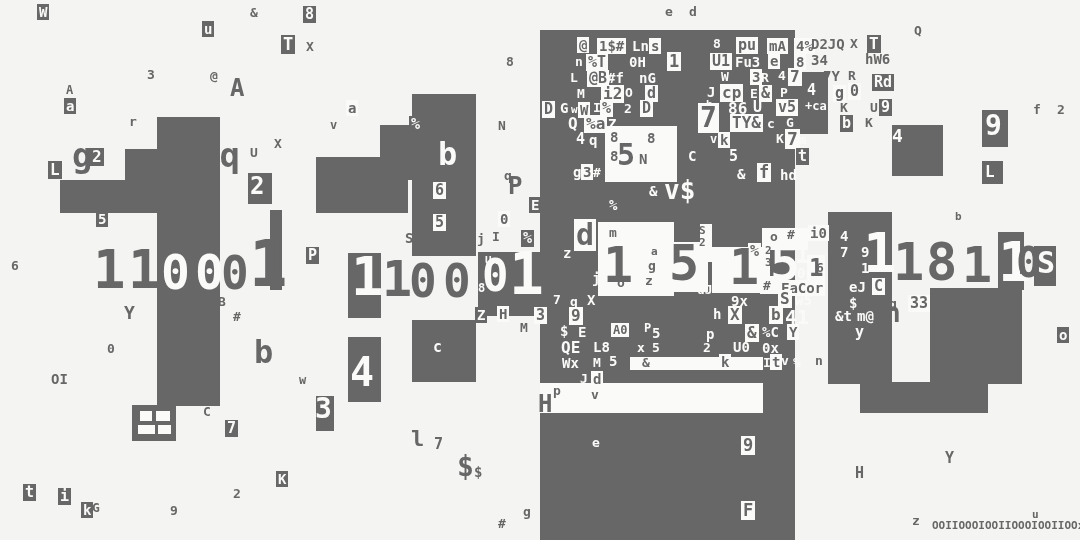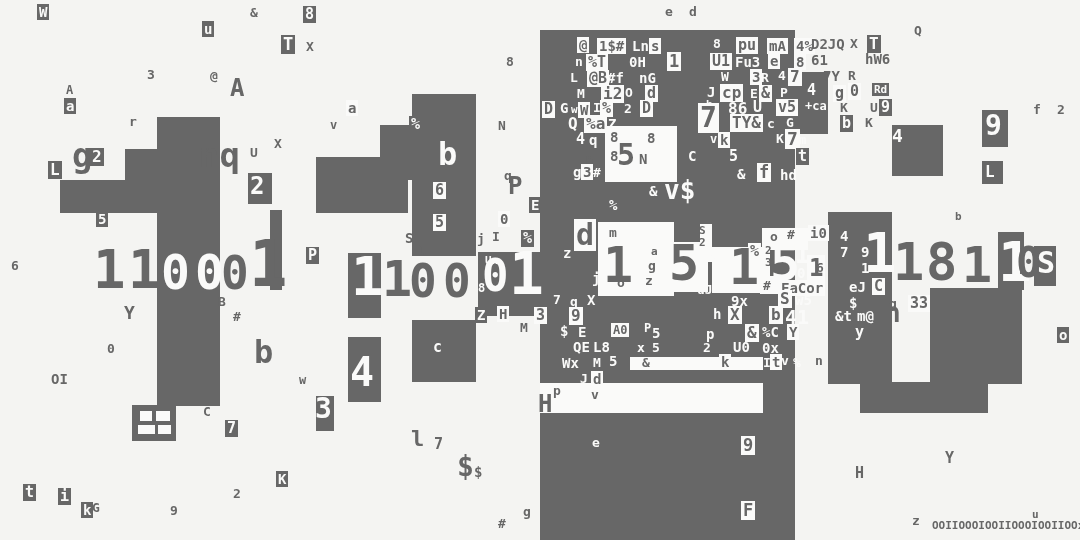--- a/index.html
+++ b/index.html
@@ -211,21 +211,21 @@
       <span class="glyph st-c" style="left: 867px; top: 35px; font-size: 16px;">T</span>
       <span class="glyph st-g" style="left: 914px; top: 24px; font-size: 13px;">Q</span>
       <span class="glyph st-w" style="left: 575px; top: 55px; font-size: 13px;">n</span>
       <span class="glyph st-i" style="left: 586px; top: 54px; font-size: 15px;">%T</span>
       <span class="glyph st-w" style="left: 629px; top: 55px; font-size: 14px;">0H</span>
       <span class="glyph st-i" style="left: 667px; top: 52px; font-size: 17px;">1</span>
       <span class="glyph st-i" style="left: 710px; top: 53px; font-size: 15px;">U1</span>
       <span class="glyph st-w" style="left: 735px; top: 55px; font-size: 14px;">Fu3</span>
       <span class="glyph st-i" style="left: 768px; top: 53px; font-size: 14px;">e</span>
       <span class="glyph st-i" style="left: 794px; top: 54px; font-size: 14px;">8</span>
-      <span class="glyph st-g" style="left: 811px; top: 53px; font-size: 14px;">61</span>
+      <span class="glyph st-g" style="left: 811px; top: 53px; font-size: 14px;">34</span>
       <span class="glyph st-g" style="left: 865px; top: 52px; font-size: 14px;">hW6</span>
       <span class="glyph st-w" style="left: 570px; top: 71px; font-size: 13px;">L</span>
       <span class="glyph st-i" style="left: 587px; top: 70px; font-size: 15px;">@B</span>
       <span class="glyph st-w" style="left: 607px; top: 71px; font-size: 14px;">#f</span>
       <span class="glyph st-w" style="left: 639px; top: 71px; font-size: 14px;">nG</span>
       <span class="glyph st-w" style="left: 721px; top: 70px; font-size: 13px;">W</span>
       <span class="glyph st-i" style="left: 750px; top: 69px; font-size: 14px;">3</span>
       <span class="glyph st-w" style="left: 761px; top: 71px; font-size: 13px;">R</span>
       <span class="glyph st-w" style="left: 778px; top: 69px; font-size: 13px;">4</span>
       <span class="glyph st-i" style="left: 788px; top: 68px; font-size: 16px;">7</span>
@@ -236,21 +236,21 @@
       <span class="glyph st-w" style="left: 625px; top: 86px; font-size: 13px;">O</span>
       <span class="glyph st-i" style="left: 645px; top: 85px; font-size: 15px;">d</span>
       <span class="glyph st-w" style="left: 707px; top: 85px; font-size: 14px;">J</span>
       <span class="glyph st-i" style="left: 720px; top: 84px; font-size: 16px;">cp</span>
       <span class="glyph st-w" style="left: 750px; top: 87px; font-size: 13px;">E</span>
       <span class="glyph st-i" style="left: 759px; top: 85px; font-size: 15px;">&amp;</span>
       <span class="glyph st-w" style="left: 780px; top: 86px; font-size: 13px;">P</span>
       <span class="glyph st-w" style="left: 807px; top: 83px; font-size: 15px;">4</span>
       <span class="glyph st-i" style="left: 833px; top: 85px; font-size: 15px;">g</span>
       <span class="glyph st-i" style="left: 848px; top: 83px; font-size: 15px;">0</span>
-      <span class="glyph st-c" style="left: 872px; top: 83px; font-size: 11px;">Rd</span>
+      <span class="glyph st-c" style="left: 872px; top: 74px; font-size: 15px;">Rd</span>
       <span class="glyph st-i" style="left: 542px; top: 101px; font-size: 15px;">D</span>
       <span class="glyph st-w" style="left: 560px; top: 101px; font-size: 14px;">G</span>
       <span class="glyph st-w" style="left: 571px; top: 104px; font-size: 11px;">w</span>
       <span class="glyph st-i" style="left: 578px; top: 102px; font-size: 14px;">W</span>
       <span class="glyph st-w" style="left: 593px; top: 101px; font-size: 13px;">I</span>
       <span class="glyph st-i" style="left: 600px; top: 100px; font-size: 15px;">%</span>
       <span class="glyph st-w" style="left: 624px; top: 102px; font-size: 13px;">2</span>
       <span class="glyph st-i" style="left: 640px; top: 100px; font-size: 15px;">D</span>
       <span class="glyph st-w" style="left: 706px; top: 99px; font-size: 11px;">b</span>
       <span class="glyph st-w" style="left: 728px; top: 101px; font-size: 16px;">86</span>
@@ -315,21 +315,21 @@
       <span class="glyph st-w" style="left: 785px; top: 307px; font-size: 20px;">41</span>
       <span class="glyph st-w" style="left: 560px; top: 324px; font-size: 14px;">$</span>
       <span class="glyph st-w" style="left: 578px; top: 325px; font-size: 14px;">E</span>
       <span class="glyph st-i" style="left: 611px; top: 323px; font-size: 12px;">A0</span>
       <span class="glyph st-w" style="left: 644px; top: 322px; font-size: 12px;">P</span>
       <span class="glyph st-w" style="left: 652px; top: 326px; font-size: 14px;">5</span>
       <span class="glyph st-w" style="left: 706px; top: 327px; font-size: 14px;">p</span>
       <span class="glyph st-i" style="left: 745px; top: 324px; font-size: 16px;">&amp;</span>
       <span class="glyph st-w" style="left: 762px; top: 325px; font-size: 14px;">%C</span>
       <span class="glyph st-i" style="left: 787px; top: 324px; font-size: 14px;">Y</span>
-      <span class="glyph st-w" style="left: 573px; top: 340px; font-size: 14px;">QE</span>
+      <span class="glyph st-w" style="left: 561px; top: 340px; font-size: 16px;">QE</span>
       <span class="glyph st-w" style="left: 593px; top: 340px; font-size: 14px;">L8</span>
       <span class="glyph st-w" style="left: 637px; top: 341px; font-size: 13px;">x</span>
       <span class="glyph st-w" style="left: 652px; top: 341px; font-size: 13px;">5</span>
       <span class="glyph st-w" style="left: 703px; top: 341px; font-size: 13px;">2</span>
       <span class="glyph st-w" style="left: 733px; top: 340px; font-size: 14px;">U0</span>
       <span class="glyph st-w" style="left: 762px; top: 341px; font-size: 14px;">0x</span>
       <span class="glyph st-w" style="left: 562px; top: 356px; font-size: 14px;">Wx</span>
       <span class="glyph st-w" style="left: 593px; top: 356px; font-size: 13px;">M</span>
       <span class="glyph st-w" style="left: 609px; top: 354px; font-size: 14px;">5</span>
       <span class="glyph st-g" style="left: 642px; top: 356px; font-size: 13px;">&amp;</span>

